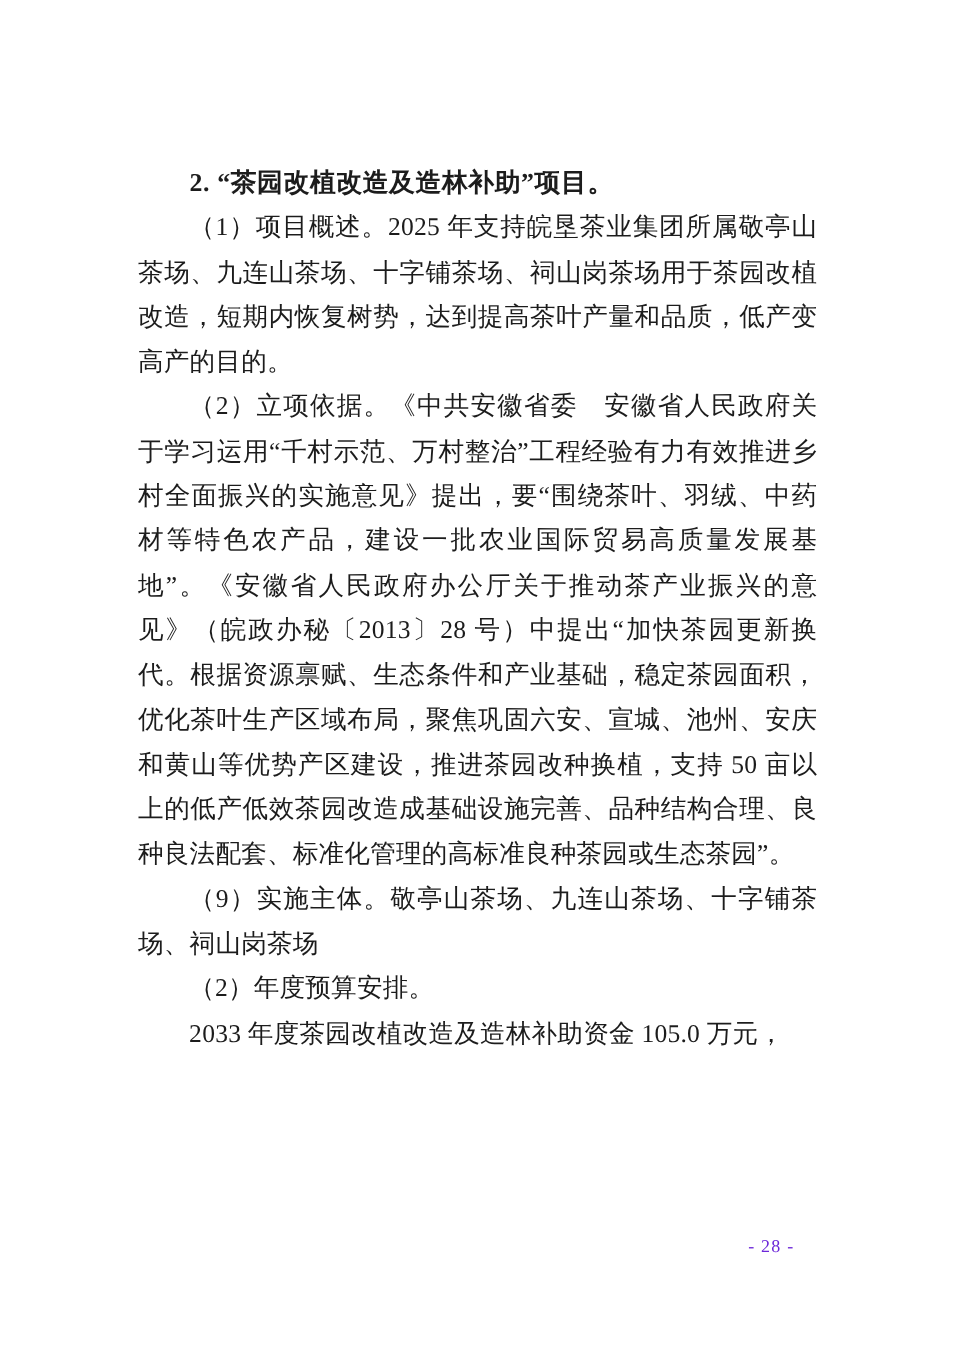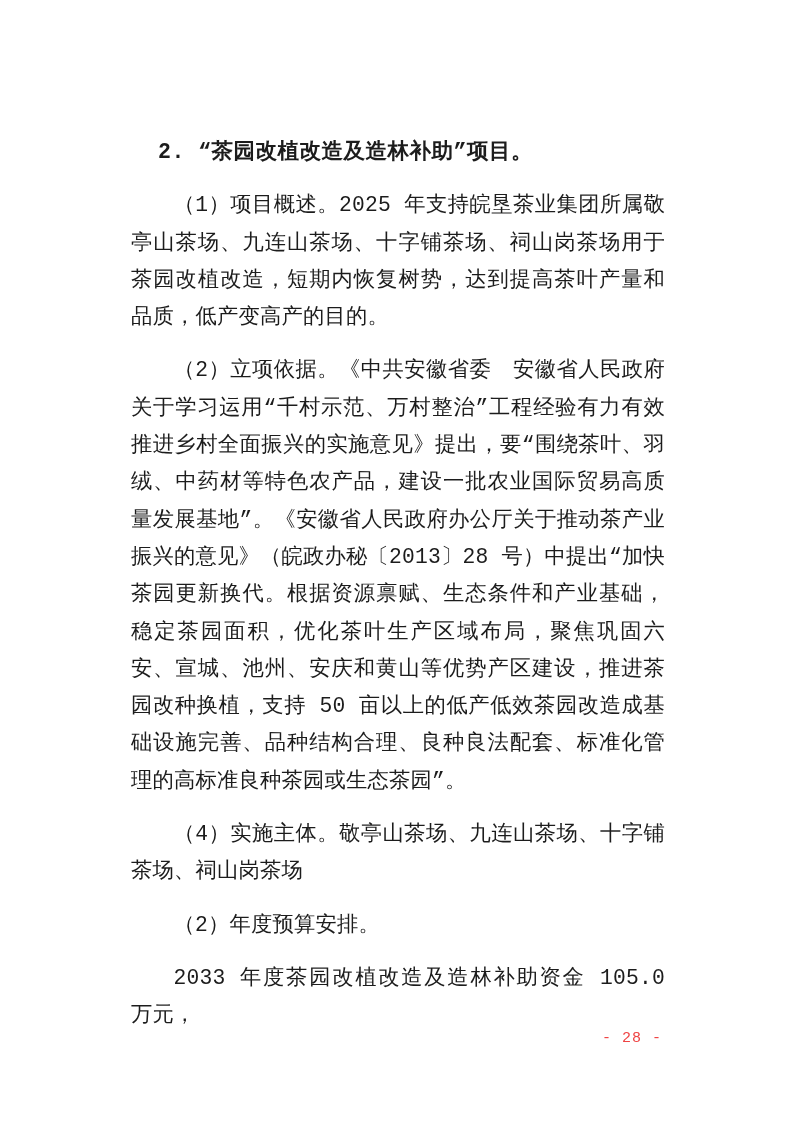--- a/index.html
+++ b/index.html
@@ -5,21 +5,21 @@
   html, body {
     margin: 0;
     padding: 0;
     background: #ffffff;
   }
   .page {
     position: relative;
     width: 768px;
     height: 1123px;
     background: #ffffff;
-    font-family: Liberation Mono, monospace;
+    font-family: Liberation Serif, serif;
     color: #1c1c1c;
     overflow: hidden;
     box-sizing: border-box;
   }
   .content {
     position: absolute;
     top: 134px;
     left: 115px;
     width: 566px;
     font-size: 21.3px;
@@ -27,42 +27,42 @@
   }
   .heading {
     margin: 0;
     font-size: 21.5px;
     font-weight: bold;
     text-indent: 2em;
     line-height: 37.3px;
     letter-spacing: 0.5px;
   }
   .body-para {
-    margin: 16px;
+    margin: 0;
     text-indent: 2em;
     text-align: justify;
     text-justify: inter-ideograph;
     letter-spacing: 0.2px;
   }
   .page-number {
     position: absolute;
     top: 1029px;
     right: 106px;
     font-size: 15px;
     line-height: 20px;
     letter-spacing: 1px;
-    color: #ef4444;
+    color: #6d28d9;
   }
 </style>
 </head>
 <body>
 
 <div class="page">
   <div class="content">
     <h2 class="heading">2. “茶园改植改造及造林补助”项目。</h2>
     <p class="body-para">（1）项目概述。2025 年支持皖垦茶业集团所属敬亭山茶场、九连山茶场、十字铺茶场、祠山岗茶场用于茶园改植改造，短期内恢复树势，达到提高茶叶产量和品质，低产变高产的目的。</p>
     <p class="body-para">（2）立项依据。《中共安徽省委　安徽省人民政府关于学习运用“千村示范、万村整治”工程经验有力有效推进乡村全面振兴的实施意见》提出，要“围绕茶叶、羽绒、中药材等特色农产品，建设一批农业国际贸易高质量发展基地”。《安徽省人民政府办公厅关于推动茶产业振兴的意见》（皖政办秘〔2013〕28 号）中提出“加快茶园更新换代。根据资源禀赋、生态条件和产业基础，稳定茶园面积，优化茶叶生产区域布局，聚焦巩固六安、宣城、池州、安庆和黄山等优势产区建设，推进茶园改种换植，支持 50 亩以上的低产低效茶园改造成基础设施完善、品种结构合理、良种良法配套、标准化管理的高标准良种茶园或生态茶园”。</p>
-    <p class="body-para">（4）实施主体。敬亭山茶场、九连山茶场、十字铺茶场、祠山岗茶场</p>
+    <p class="body-para">（9）实施主体。敬亭山茶场、九连山茶场、十字铺茶场、祠山岗茶场</p>
     <p class="body-para">（2）年度预算安排。</p>
     <p class="body-para">2033 年度茶园改植改造及造林补助资金 105.0 万元，</p>
   </div>
   <div class="page-number">- 28 -</div>
 </div>
 
 </body></html>

